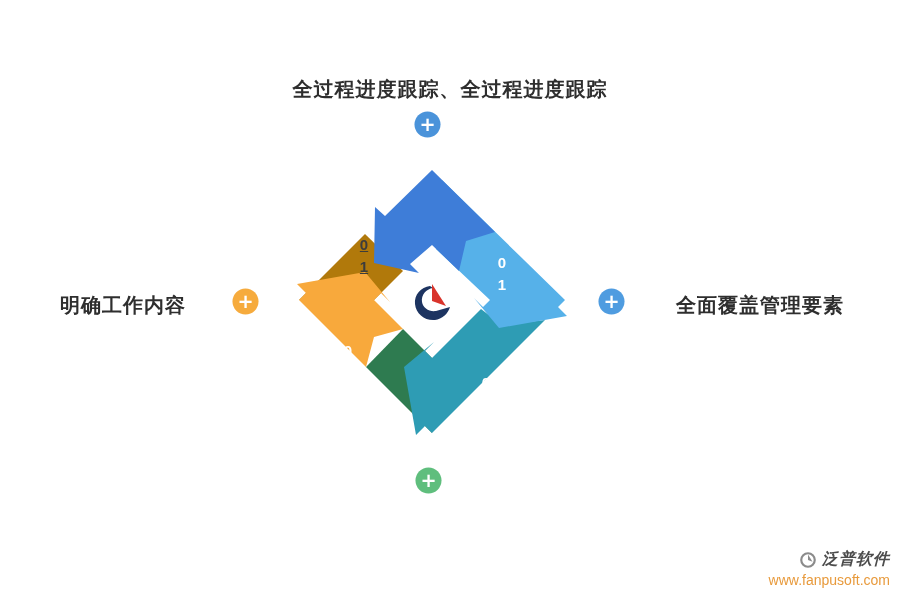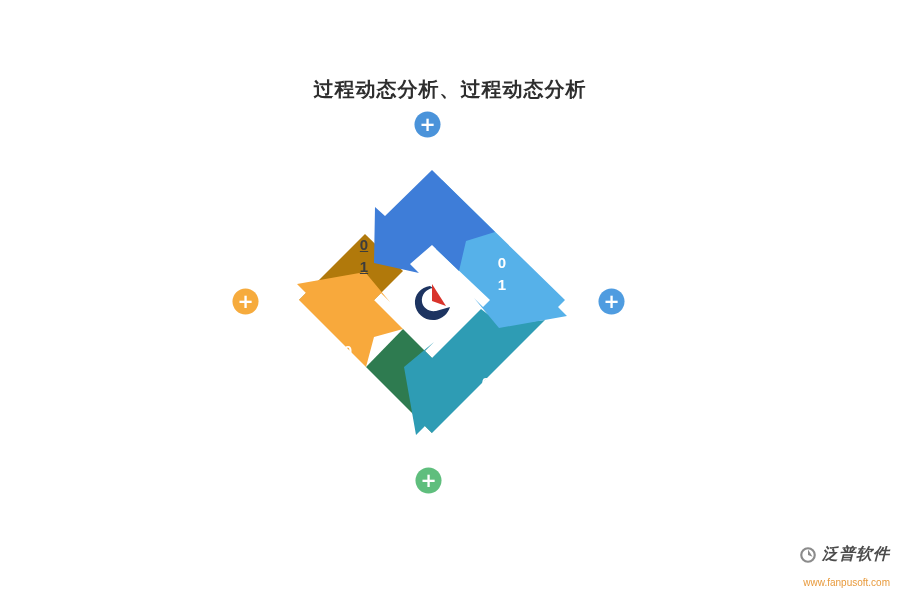--- a/index.html
+++ b/index.html
@@ -25,28 +25,30 @@
   .diagram-box svg{position:absolute;left:0;top:0;}
   .step-num{
     position:absolute;width:16px;font-size:15px;font-weight:bold;line-height:1.45;
     word-break:break-all;text-align:center;color:#ffffff;
     font-family:"Liberation Sans","DejaVu Sans",sans-serif;
   }
   .step-num.dark{color:#3c3c3c;text-decoration:underline;}
   .watermark{position:absolute;right:10px;bottom:12px;text-align:right;}
   .wm-row{display:flex;align-items:center;justify-content:flex-end;gap:5px;font-style:italic;}
   .wm-brand{font-size:16px;font-weight:bold;color:#4c4c4c;letter-spacing:1px;}
-  .wm-url{font-size:10px;color:#e89a3c;margin-top:12px;}
+  .wm-url{font-size:14px;color:#e89a3c;margin-top:2px;}
 </style>
 </head>
 <body>
 
 <div class="stage">
 
-  <div class="diagram-label label-top">过程动态分析、过程动态分析</div>
+  <div class="diagram-label label-top">全过程进度跟踪、全过程进度跟踪</div>
+  <div class="diagram-label label-left">明确工作内容</div>
+  <div class="diagram-label label-right">全面覆盖管理要素</div>
 
   <svg class="plus-badge" style="left:414px;top:111px" viewBox="0 0 28 28">
     <circle cx="14" cy="14" r="13.5" fill="#4a93da"></circle>
     <text x="14" y="20.5" text-anchor="middle" class="plus-text">+</text>
   </svg>
   <svg class="plus-badge" style="left:232px;top:288px" viewBox="0 0 28 28">
     <circle cx="14" cy="14" r="13.5" fill="#f6ab3d"></circle>
     <text x="14" y="20.5" text-anchor="middle" class="plus-text">+</text>
   </svg>
   <svg class="plus-badge" style="left:598px;top:288px" viewBox="0 0 28 28">

